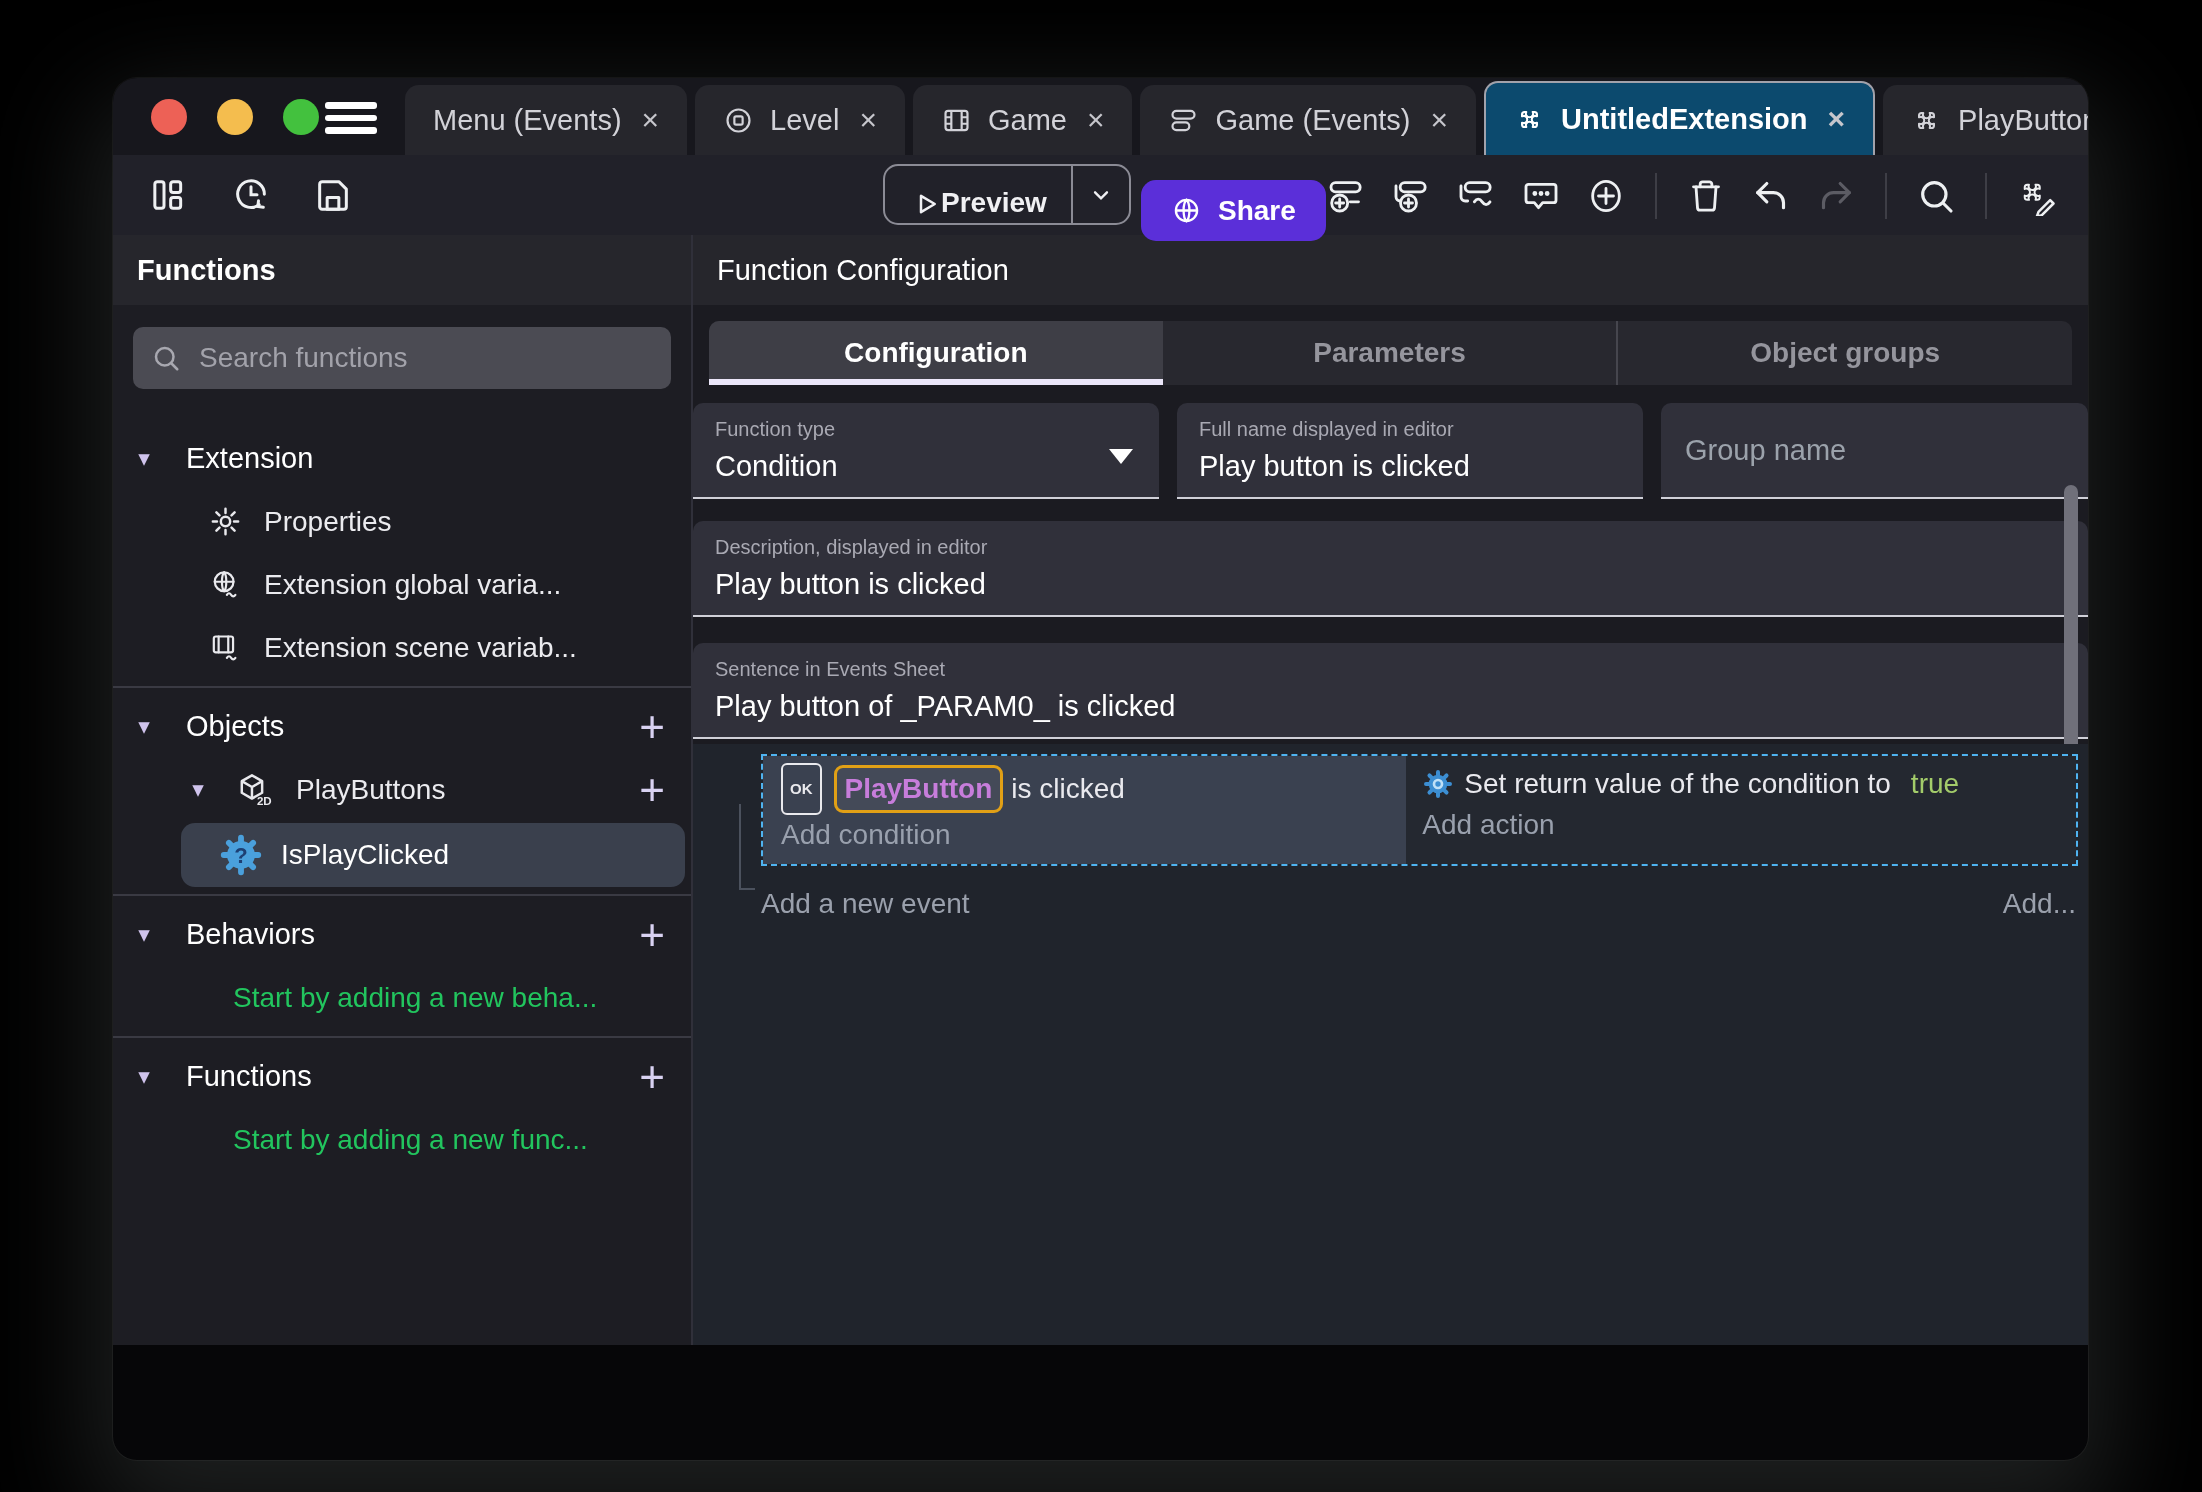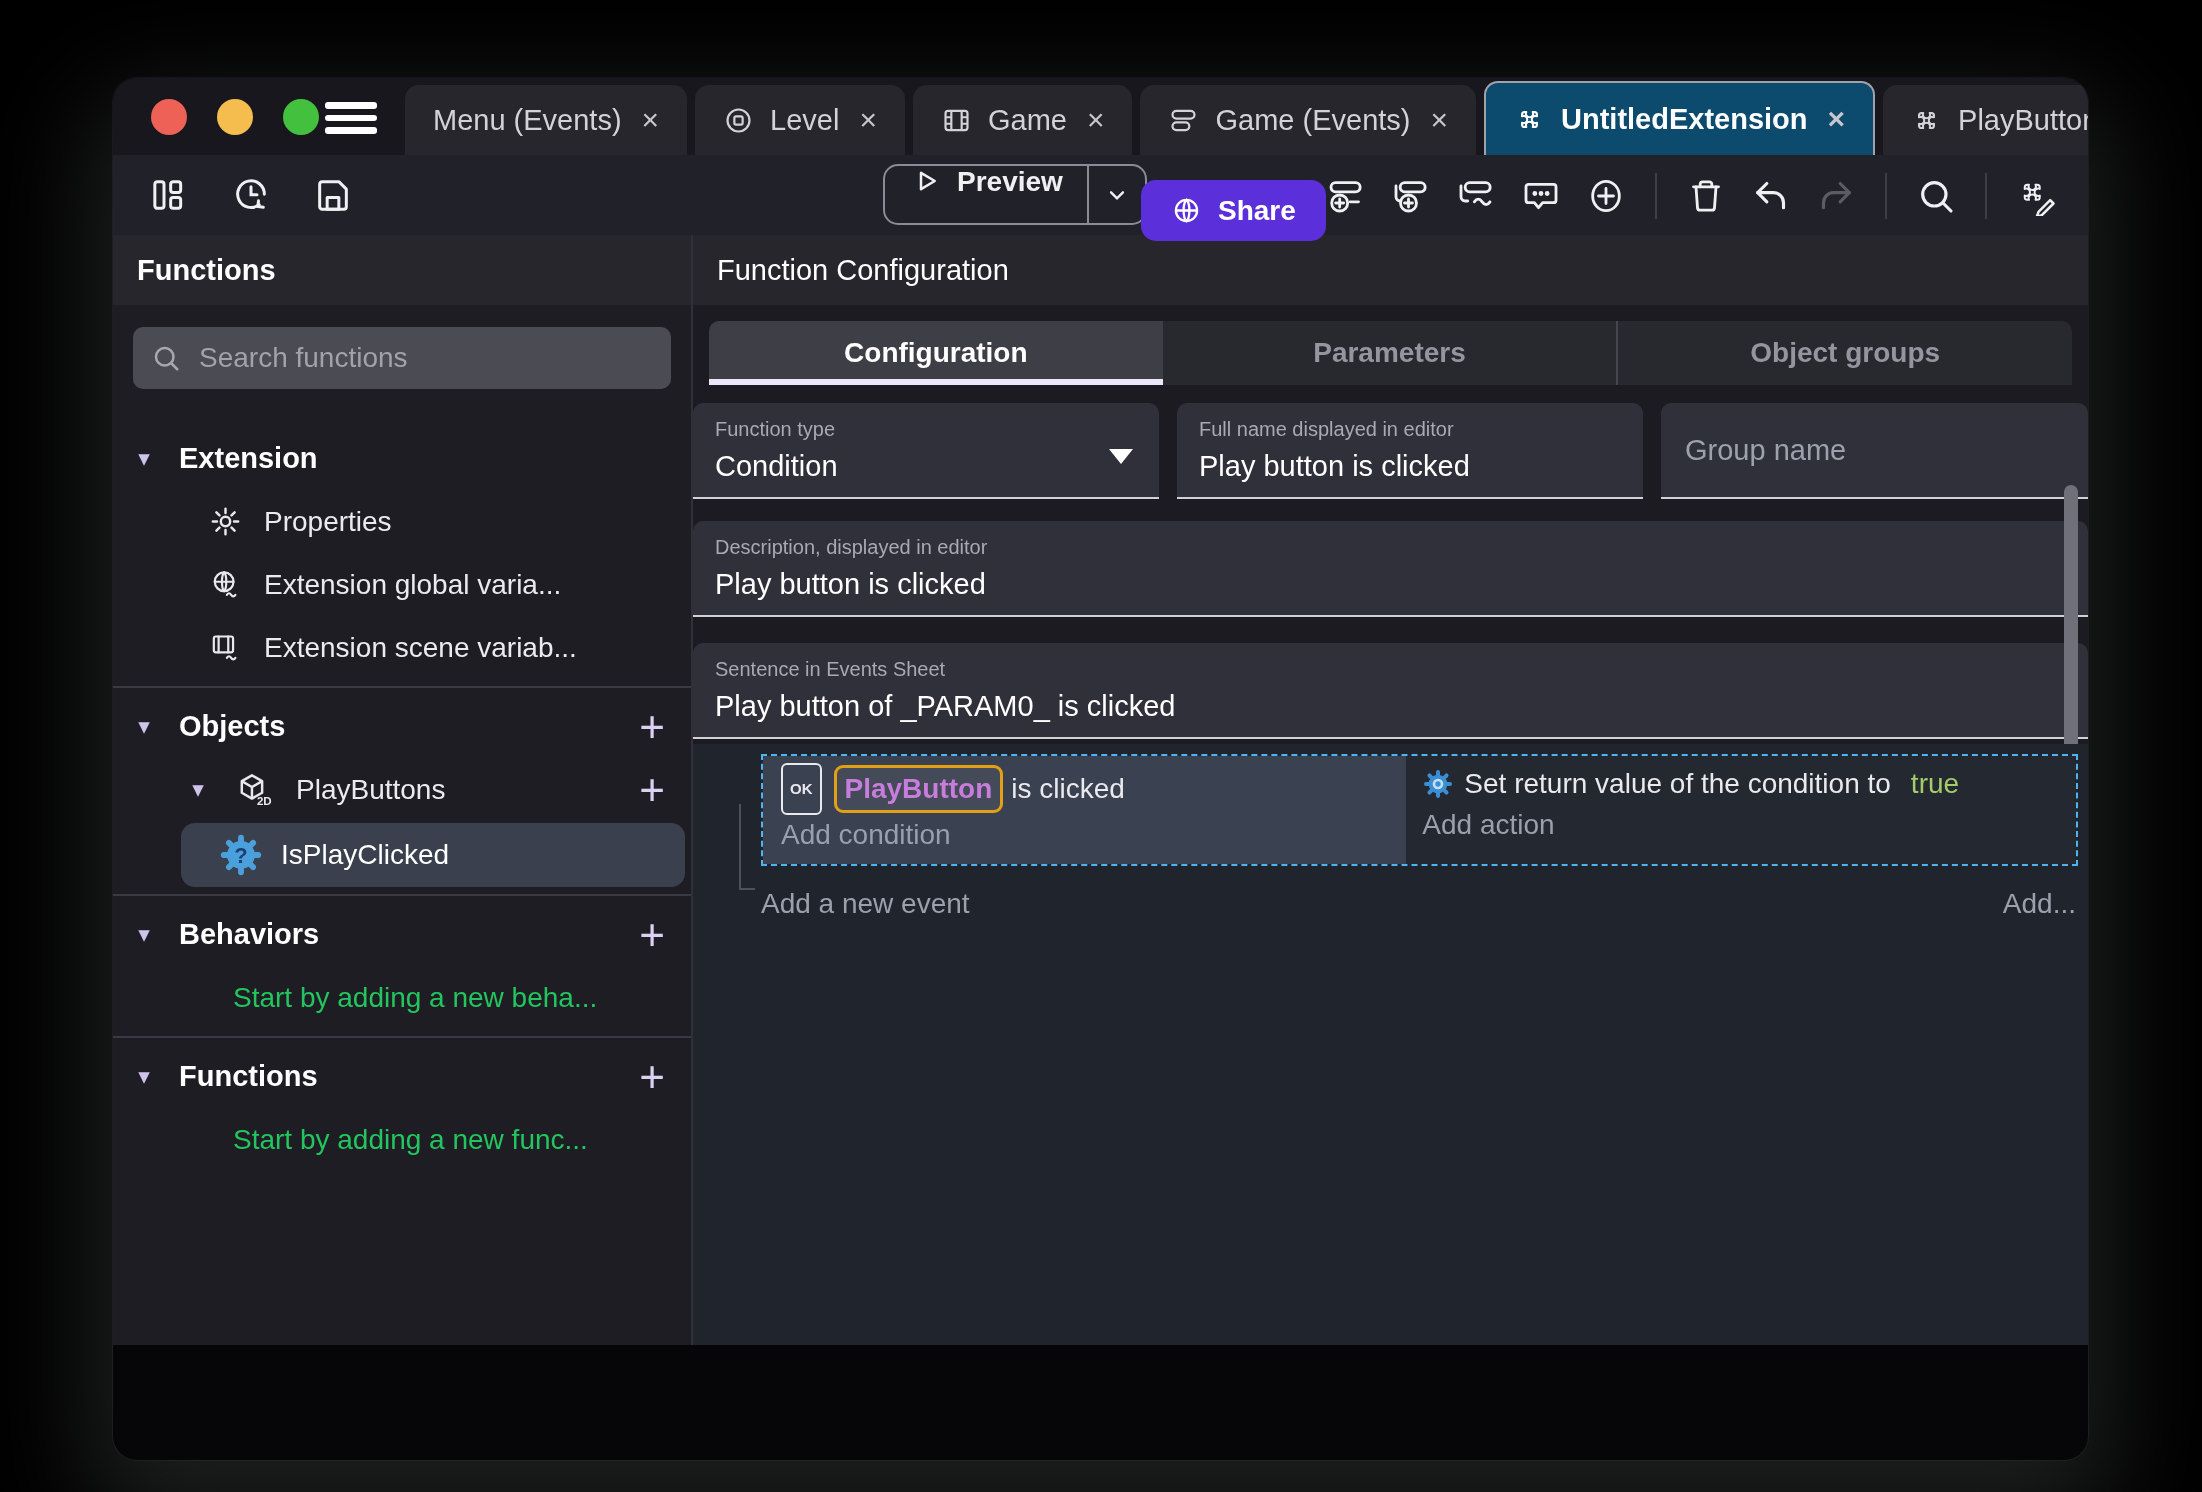--- a/index.html
+++ b/index.html
@@ -21,21 +21,21 @@
   .wtab svg{width:31px;height:31px;flex:none;}
   .wtab.active{height:74px;background:#0c4a6e;border:2px solid #a2a2ab;border-bottom:none;color:#fff;font-weight:600;}
   .wtab-close{font-size:30px;color:#c6c6cc;margin-left:4px;}
 
   
   .toolbar{position:relative;height:80px;background:#212129;}
   .tgroup-left{position:absolute;left:36px;top:20px;display:flex;gap:42px;color:#f2f2f4;}
   .tool-icon{width:40px;height:40px;color:#eef0f2;cursor:pointer;flex:none;}
   .preview-btn{position:absolute;left:770px;top:9px;height:61px;display:flex;align-items:center;
                border:2px solid #8b8b95;border-radius:15px;color:#f0f0f3;font-size:28px;font-weight:700;cursor:pointer;}
-  .pmain{display:flex;align-items:flex-start;gap:16px;padding:0 24px 4px 26px;height:100%;}
+  .pmain{display:flex;align-items:flex-end;padding:0 24px 4px 26px;height:100%;}
   .pchev{display:flex;align-items:center;justify-content:center;width:58px;height:100%;border-left:2px solid #8b8b95;}
   .pchev svg{width:26px;height:26px;}
   .share-btn{position:absolute;left:1028px;top:25px;height:61px;display:flex;align-items:center;gap:16px;padding:0 30px;
              background:#5b2fd9;border-radius:15px;color:#fff;font-size:28px;font-weight:700;cursor:pointer;}
   .share-btn svg{width:31px;height:31px;}
   .tgroup-right{position:absolute;right:32px;top:18px;display:flex;align-items:center;gap:25px;}
   .tdivider{width:2px;height:46px;background:#3e3e46;margin:0 4px;}
   .dim{color:#5c5c64;}
 
   
@@ -46,21 +46,21 @@
 
   .sidebar{width:580px;flex:none;background:#1d1d23;border-right:2px solid #30303a;display:flex;flex-direction:column;}
   .sidebar-body{flex:1;padding-top:22px;overflow:hidden;}
   .searchbox{margin:0 20px;height:62px;background:#4b4b53;border-radius:10px;display:flex;align-items:center;gap:16px;padding:0 18px;}
   .searchbox svg{width:30px;height:30px;color:#a8a8b0;flex:none;}
   .searchbox input{flex:1;background:transparent;border:none;outline:none;color:#e8e8ec;font-size:28px;min-width:0;}
   .searchbox input::placeholder{color:#a2a2aa;}
   .tree{margin-top:38px;}
   .trow{height:63px;display:flex;align-items:center;font-size:28px;}
   .tri{width:30px;margin-left:16px;color:#cfc3ec;font-size:23px;text-align:center;flex:none;}
-  .sec-label{color:#fff;font-weight:700;font-size:29px;margin-left:20px;white-space:nowrap;}
+  .sec-label{color:#fff;font-weight:400;font-size:29px;margin-left:27px;white-space:nowrap;}
   .plus{margin-left:auto;margin-right:26px;color:#d9d2f2;font-size:44px;font-weight:200;line-height:1;cursor:pointer;}
   .child{padding-left:96px;gap:22px;color:#ebebef;white-space:nowrap;}
   .child svg{width:33px;height:33px;color:#e9e9ed;flex:none;}
   .objrow{padding-left:54px;gap:14px;color:#ebebef;white-space:nowrap;}
   .objrow svg{width:37px;height:37px;color:#e9e9ed;flex:none;margin-left:8px;}
   .objrow .olabel{margin-left:10px;text-align:center;}
   .selrow{margin:2px 6px 2px 68px;height:64px;background:#3a404d;border-radius:14px;display:flex;align-items:center;
           gap:18px;padding-left:38px;color:#fff;font-size:28px;cursor:pointer;white-space:nowrap;}
   .selrow svg{width:44px;height:44px;flex:none;}
   .hint{color:#22c55e;padding-left:120px;white-space:nowrap;}

